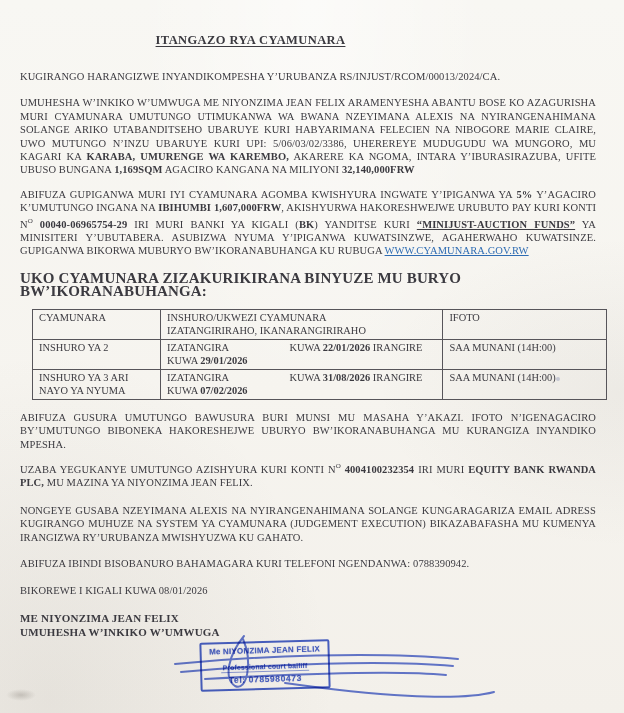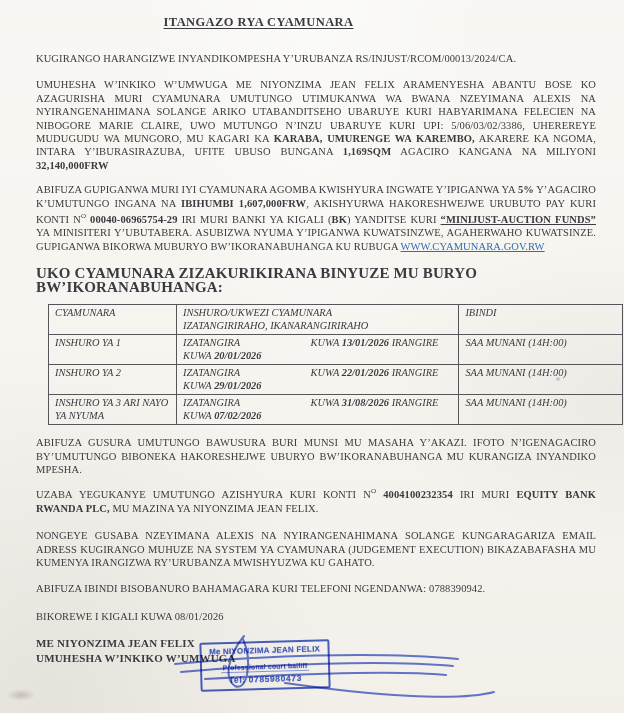--- a/index.html
+++ b/index.html
@@ -14,21 +14,21 @@
     margin:0 auto;
     overflow:hidden;
     color:var(--ink);
     font-family:"Liberation Serif","DejaVu Serif",serif;
     background:
       radial-gradient(ellipse at 8% 98%, rgba(110,102,92,0.10), transparent 35%),
       radial-gradient(ellipse at 100% 55%, rgba(110,102,92,0.07), transparent 28%),
       radial-gradient(ellipse at 50% 0%, rgba(255,255,255,0.5), transparent 40%),
       linear-gradient(180deg,#f8f7f3 0%,#f6f4ef 55%,#f3f0ea 100%);
   }
-  .content{position:absolute;left:20px;right:28px;top:12px;margin-left:16px;}
+  .content{position:absolute;left:20px;right:28px;top:30px;}
   .title-wrap{text-align:center;margin:0 115px 22px 0;}
   .title{
     font-weight:700;font-size:12.5px;letter-spacing:.4px;
     text-decoration:underline;text-underline-offset:2px;
   }
   p{margin:0;font-size:10.5px;line-height:13.4px;letter-spacing:.1px;}
   .case{margin-bottom:13px;}
   .para{text-align:justify;}
   #p-announce{margin-bottom:11px;}
   #p-bidding{margin-bottom:14px;}
@@ -40,21 +40,20 @@
     margin:0 0 11px 12px;
     width:575px;
     table-layout:fixed;
     font-size:10.4px;line-height:13px;
   }
   table.sched th,table.sched td{
     border:1px solid #57555a;
     padding:1px 6px 2px 6px;
     vertical-align:top;text-align:left;
     font-weight:400;
-    font-style:italic;
   }
   col.c1{width:22.3%}col.c2{width:49.2%}col.c3{width:28.5%}
   .sched-l1{display:flex;justify-content:space-between;padding-right:14px;}
   b{font-weight:700;}
   #p-visit{margin-bottom:9px;}
   #p-payment{margin-bottom:14px;}
   #p-email{margin-bottom:13px;}
   #p-contact{margin-bottom:14px;}
   .date-line{margin-bottom:13px;}
   .sig-name,.sig-role{font-weight:700;font-size:11px;line-height:14.5px;letter-spacing:.2px;}
@@ -115,35 +114,24 @@
           <col class="c2">
           <col class="c3">
         </colgroup>
       <thead>
         <tr>
           <th>CYAMUNARA</th>
           <th>
             <div>INSHURO/UKWEZI CYAMUNARA</div>
             <div>IZATANGIRIRAHO, IKANARANGIRIRAHO</div>
           </th>
-          <th>IBINDI</th>
+          <th>IFOTO</th>
         </tr>
       </thead>
       <tbody>
-          <tr>
-            <td>INSHURO YA 1</td>
-            <td>
-              <div class="sched-l1">
-                <span>IZATANGIRA</span>
-                <span>KUWA <b>13/01/2026</b> IRANGIRE</span>
-              </div>
-              <div>KUWA <b>20/01/2026</b></div>
-            </td>
-            <td>SAA MUNANI (14H:00)</td>
-          </tr>
           <tr>
             <td>INSHURO YA 2</td>
             <td>
               <div class="sched-l1">
                 <span>IZATANGIRA</span>
                 <span>KUWA <b>22/01/2026</b> IRANGIRE</span>
               </div>
               <div>KUWA <b>29/01/2026</b></div>
             </td>
             <td>SAA MUNANI (14H:00)</td>

